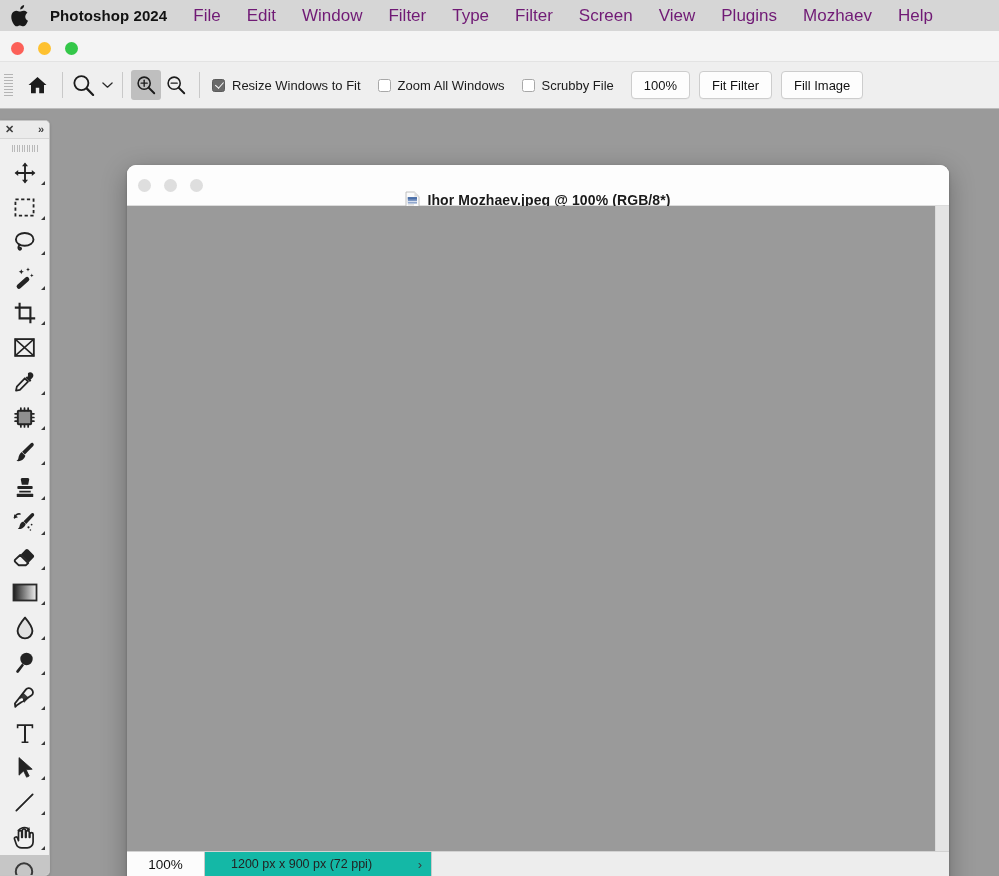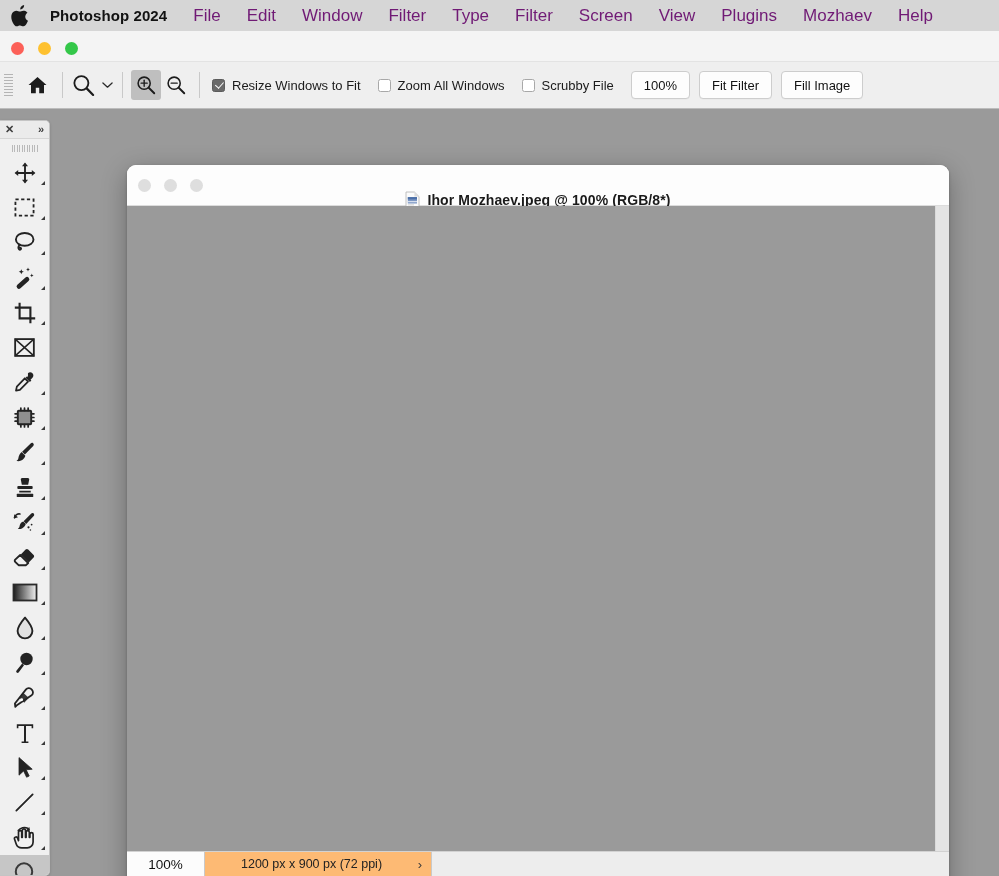--- a/index.html
+++ b/index.html
@@ -357,24 +357,24 @@
     display: flex;
     align-items: center;
     justify-content: center;
     font-size: 13.5px;
     color: #111;
     border-right: 1px solid #c9c9c9;
     box-sizing: border-box;
   }
   .sb-dims {
     width: 227px;
-    background: #fdba74;
-    display: flex;
-    align-items: center;
-    padding-left: 36px;
+    background: #14b8a6;
+    display: flex;
+    align-items: center;
+    padding-left: 26px;
     font-size: 12.5px;
     color: #232323;
     border-right: 1px solid #c9c9c9;
     box-sizing: border-box;
     position: relative;
     white-space: nowrap;
   }
   .sb-dims .sb-chev {
     position: absolute;
     right: 9px;

